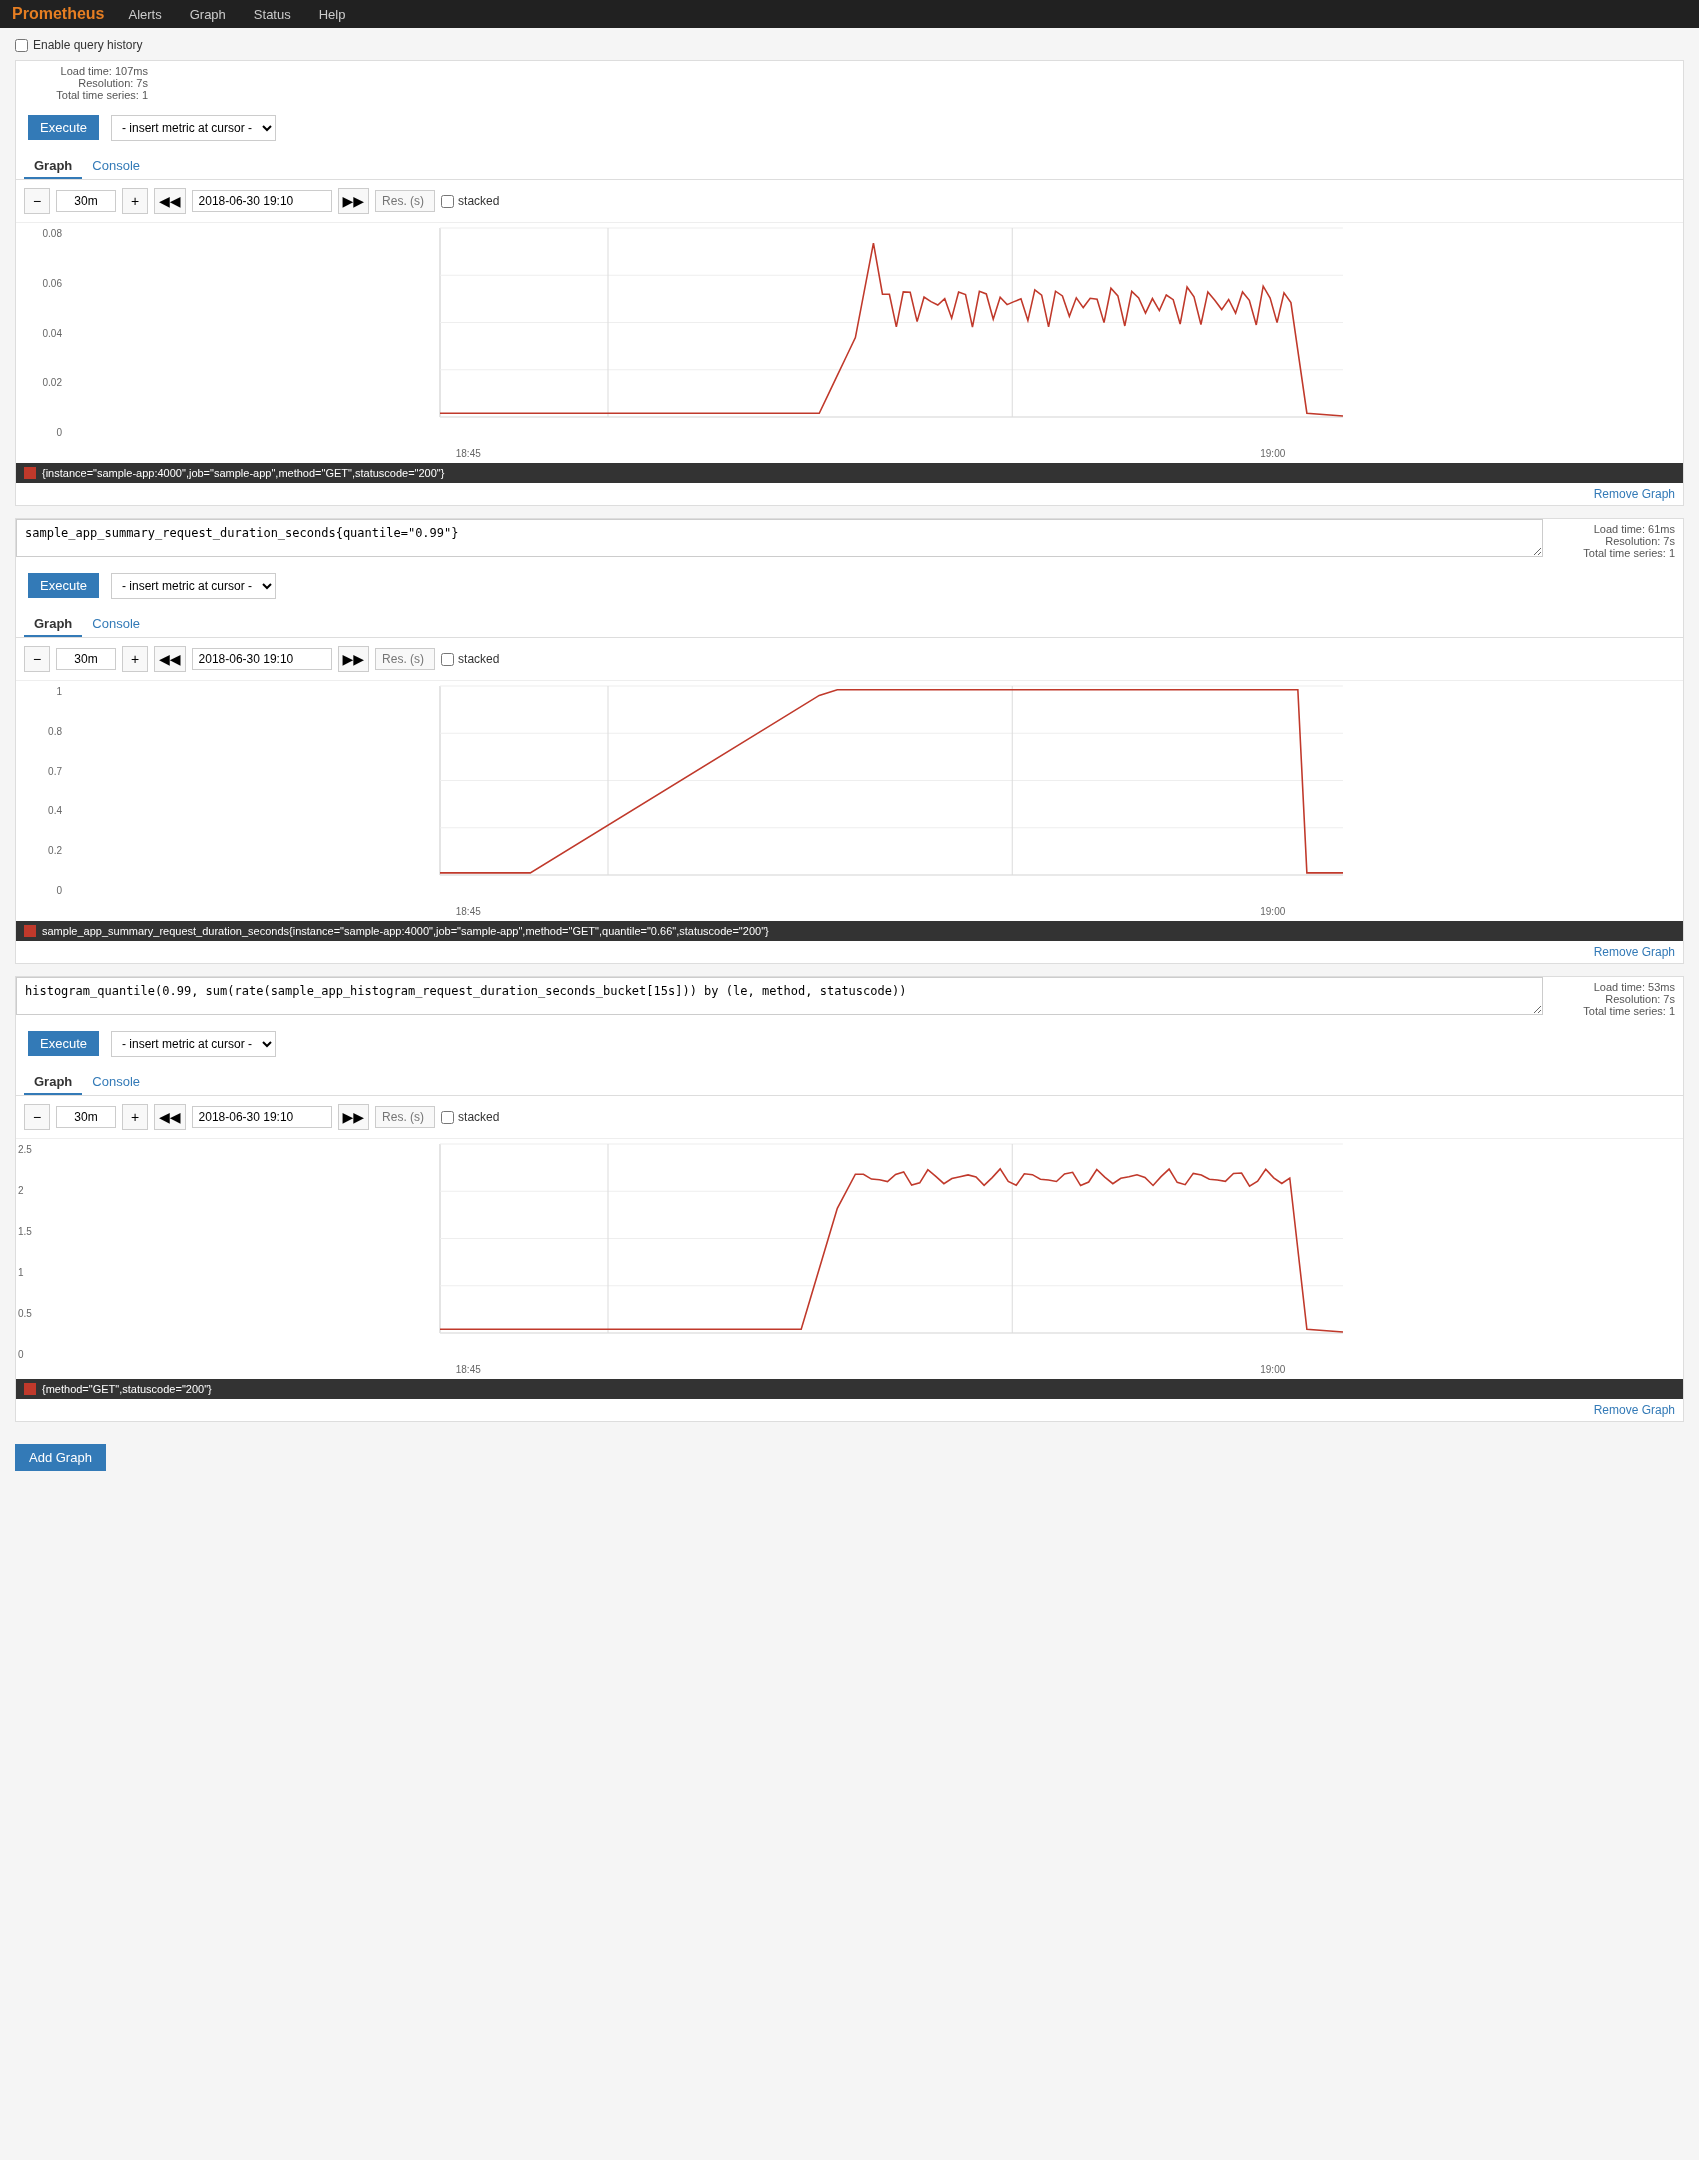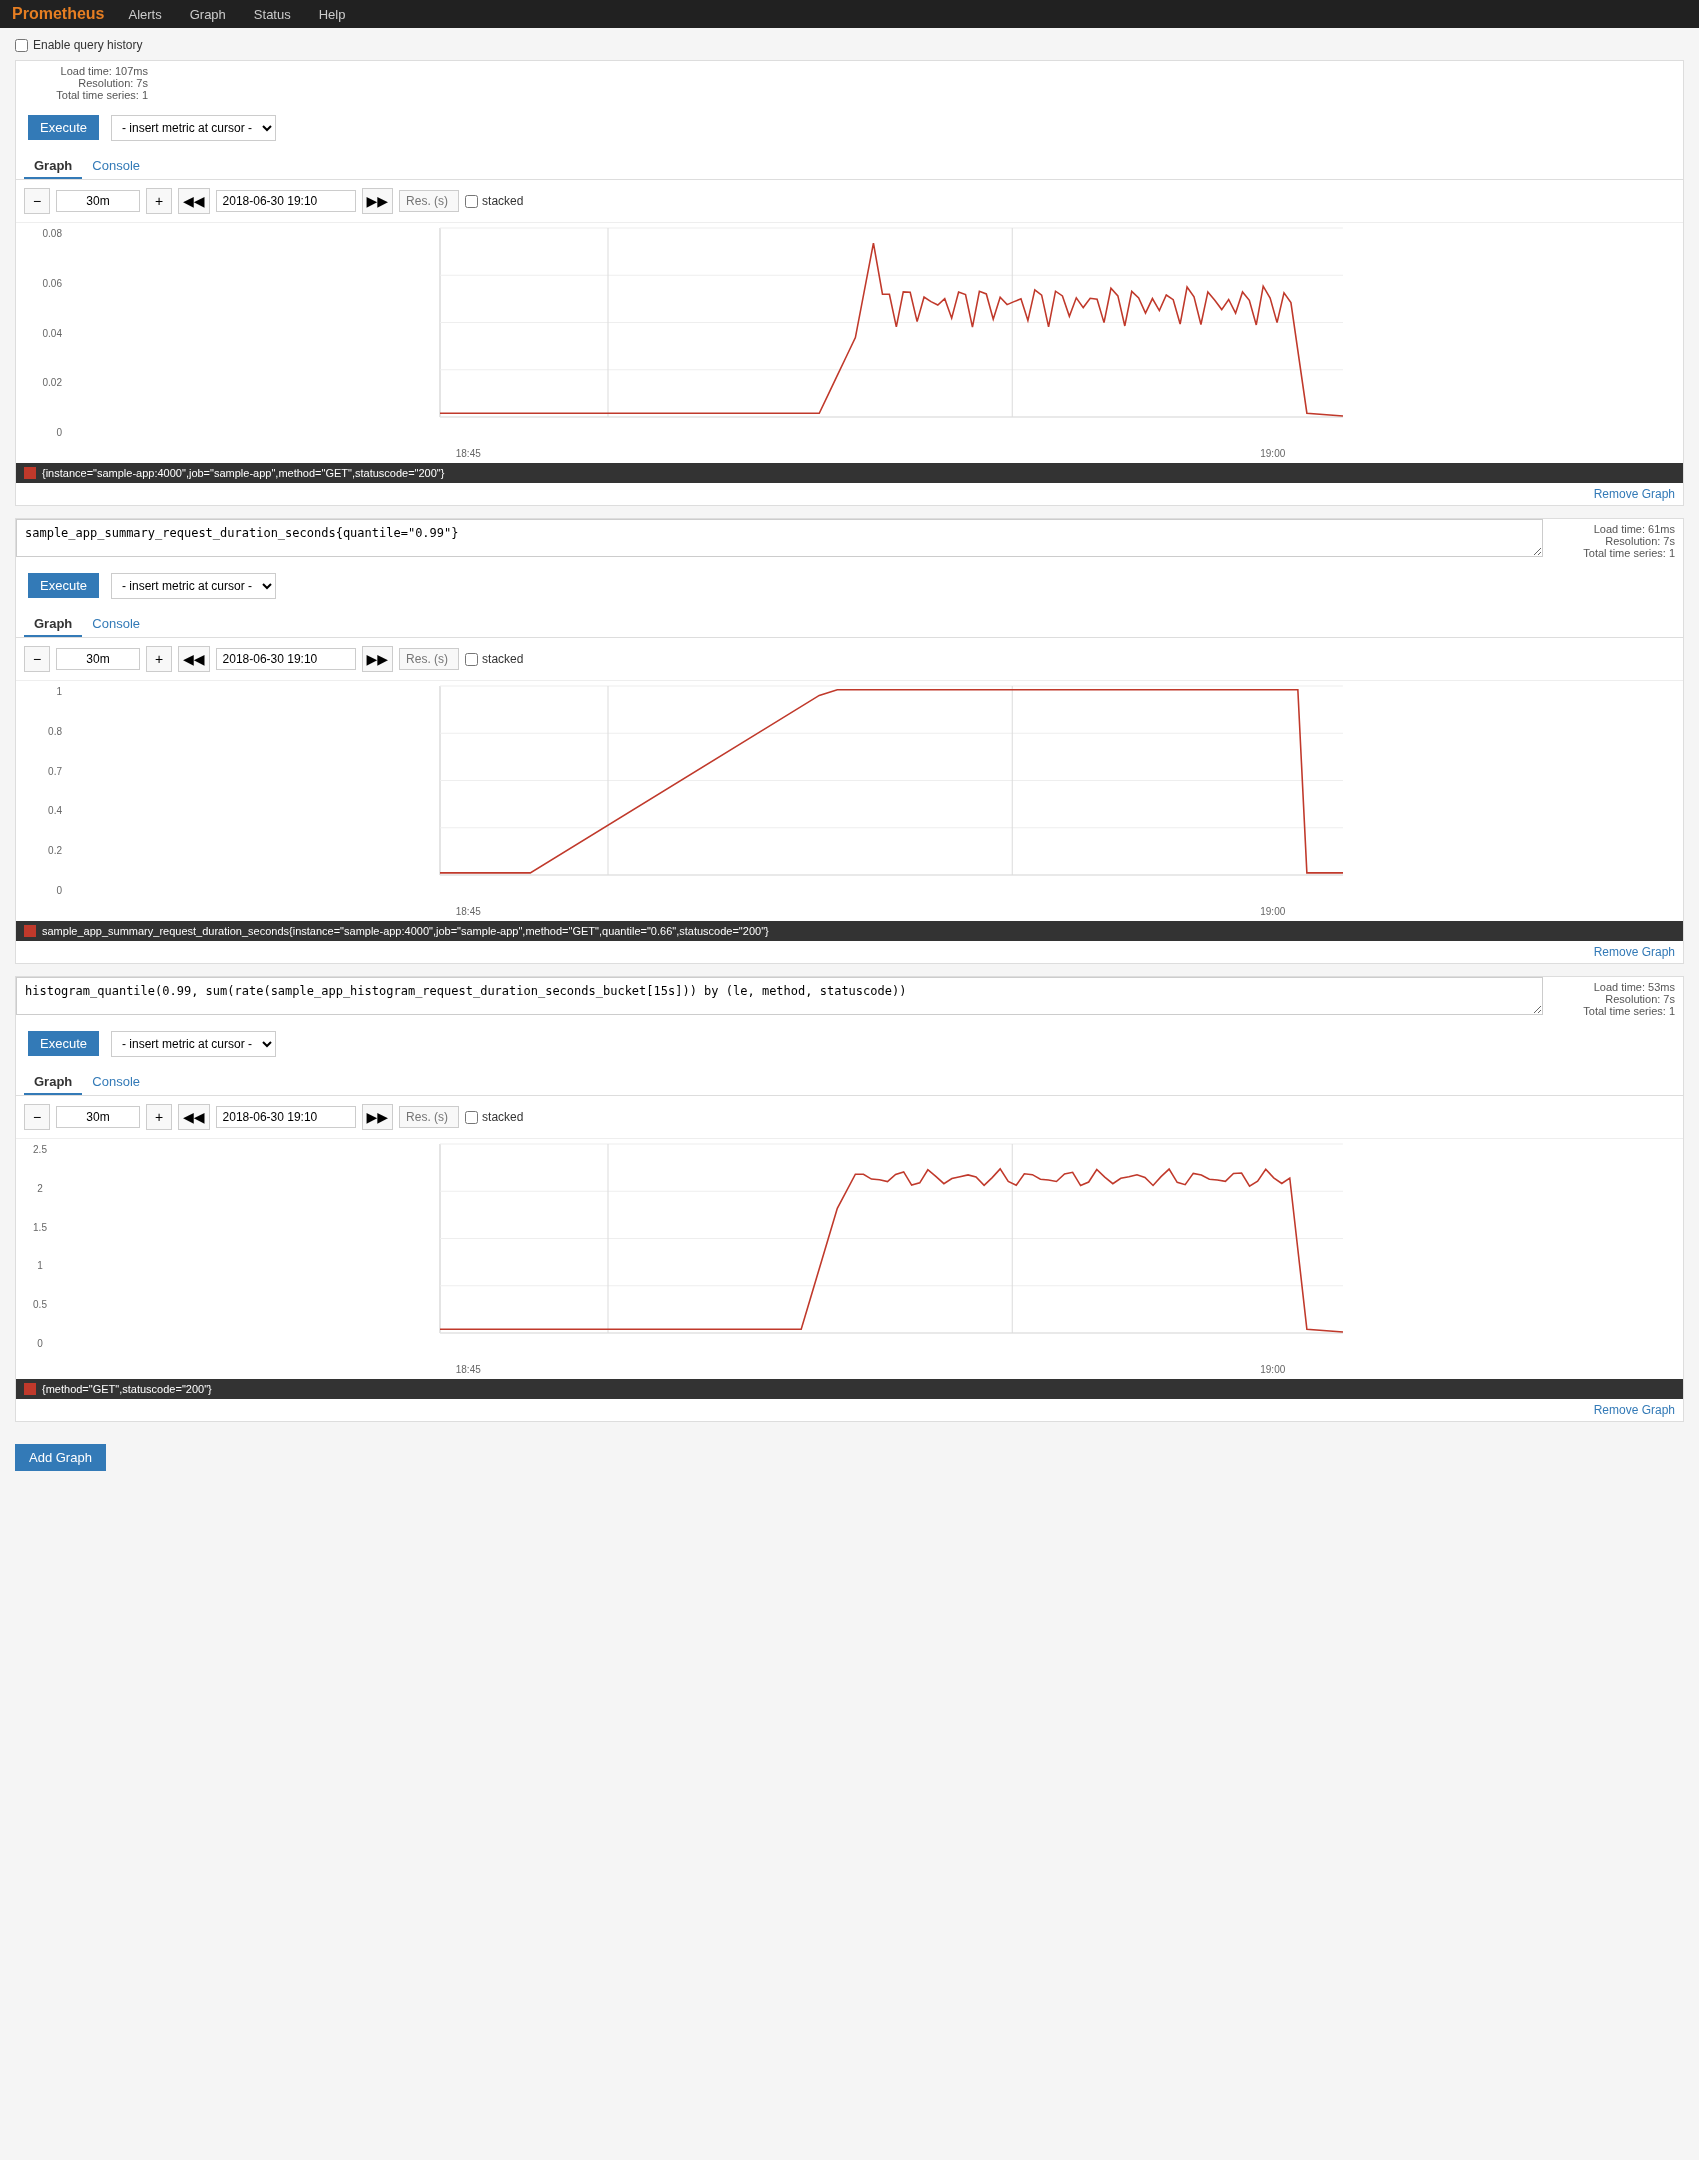--- a/index.html
+++ b/index.html
@@ -126,21 +126,21 @@
       font-size: 14px;
       display: flex;
       align-items: center;
       justify-content: center;
     }
 
     .ctrl-input {
       border: 1px solid #ccc;
       padding: 3px 6px;
       font-size: 12px;
-      width: 84px;
+      width: 60px;
       text-align: center;
     }
 
     .ctrl-datetime {
       border: 1px solid #ccc;
       padding: 3px 6px;
       font-size: 12px;
       width: 140px;
     }
 
@@ -348,21 +348,21 @@
           <button class="ctrl-btn" style="width: auto; padding: 0px 4px;">◀◀</button>
           <input class="ctrl-datetime" value="2018-06-30 19:10" style="">
           <button class="ctrl-btn" style="width: auto; padding: 0px 4px;">▶▶</button>
           <input class="ctrl-res" placeholder="Res. (s)" style="">
           <label class="ctrl-stacked">
             <input type="checkbox" style="">
             <span>stacked</span>
           </label>
         </div>
         <div style="position: relative; height: 240px; padding: 5px 8px 25px 50px;">
-          <div style="position: absolute; left: 2px; top: 5px; bottom: 30px; width: 44px; display: flex; flex-direction: column; justify-content: space-between; font-size: 10px; color: rgb(102, 102, 102); text-align: center;">
+          <div style="position: absolute; left: 2px; top: 5px; bottom: 19px; width: 44px; display: flex; flex-direction: column; justify-content: space-between; font-size: 10px; color: rgb(102, 102, 102); text-align: left;">
             <span>2.5</span>
             <span>2</span>
             <span>1.5</span>
             <span>1</span>
             <span>0.5</span>
             <span>0</span>
           </div>
           <div style="position: absolute; inset: 5px 8px 25px 50px;"><svg width="100%" height="100%" viewBox="0 0 900 200" style="overflow: visible;">
               <line x1="40" y1="0" x2="40" y2="180" stroke="#ccc" stroke-width="1"></line>
               <line x1="40" y1="180" x2="900" y2="180" stroke="#ccc" stroke-width="1"></line>

